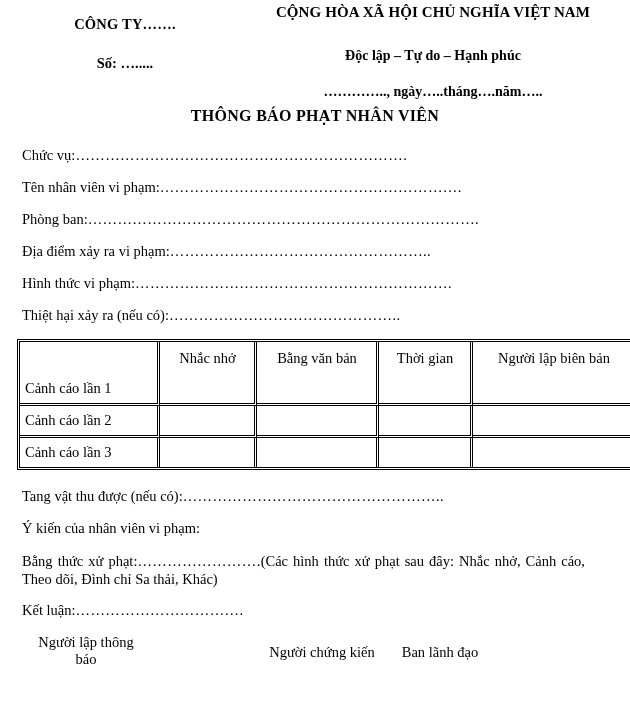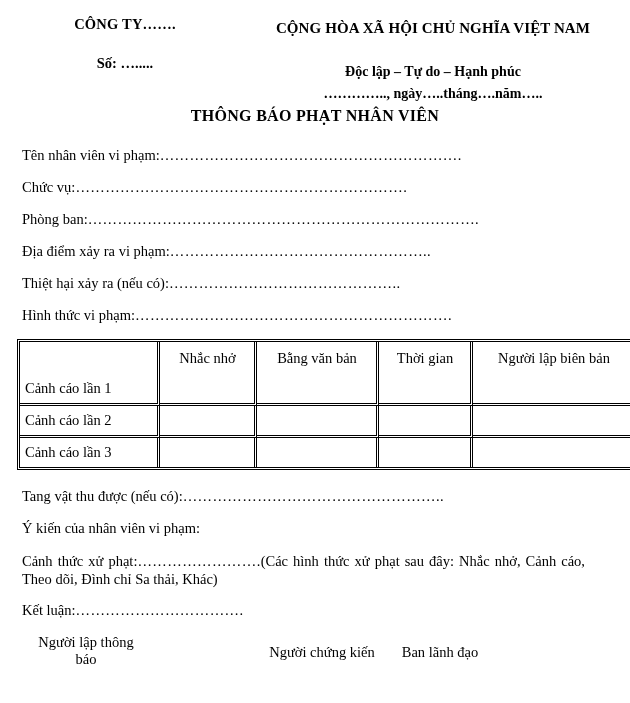--- a/index.html
+++ b/index.html
@@ -42,39 +42,39 @@
   }
   .company-so {
     font-weight: bold;
     font-size: 14.5px;
     margin-top: 22px;
     text-align: center;
   }
   .nation-block {
     position: absolute;
     left: 236px;
-    top: 16px;
+    top: 0;
     width: 394px;
     text-align: center;
   }
   .nation-title {
     font-weight: bold;
     font-size: 15px;
     margin-top: 4px;
     letter-spacing: .1px;
   }
   .nation-motto {
     font-weight: bold;
     font-size: 14px;
     margin-top: 27px;
   }
   .nation-date {
     font-weight: bold;
     font-size: 14px;
-    margin-top: 6px;
+    margin-top: 20px;
   }
 
   .doc-title {
     text-align: center;
     font-weight: bold;
     font-size: 16px;
     margin-top: 17px;
     letter-spacing: .3px;
   }
 
@@ -181,36 +181,36 @@
       <div class="nation-title">CỘNG HÒA XÃ HỘI CHỦ NGHĨA VIỆT NAM</div>
       <div class="nation-motto">Độc lập – Tự do – Hạnh phúc</div>
       <div class="nation-date">………….., ngày…..tháng….năm…..</div>
     </div>
   </div>
 
   <div class="doc-title">THÔNG BÁO PHẠT NHÂN VIÊN</div>
 
   <div class="fields">
     <div class="field-row">
+      <span class="field-label">Chức vụ:</span><span class="dots">………………………………………………………….</span>
+    </div>
+    <div class="field-row">
       <span class="field-label">Tên nhân viên vi phạm:</span><span class="dots">…………………………………………………….</span>
     </div>
     <div class="field-row">
-      <span class="field-label">Chức vụ:</span><span class="dots">………………………………………………………….</span>
-    </div>
-    <div class="field-row">
       <span class="field-label">Phòng ban:</span><span class="dots">…………………………………………………………………….</span>
     </div>
     <div class="field-row">
       <span class="field-label">Địa điểm xảy ra vi phạm:</span><span class="dots">……………………………………………..</span>
     </div>
     <div class="field-row">
+      <span class="field-label">Hình thức vi phạm:</span><span class="dots">……………………………………………………….</span>
+    </div>
+    <div class="field-row">
       <span class="field-label">Thiệt hại xảy ra (nếu có):</span><span class="dots">………………………………………..</span>
-    </div>
-    <div class="field-row">
-      <span class="field-label">Hình thức vi phạm:</span><span class="dots">……………………………………………………….</span>
     </div>
   </div>
 
   <div class="table-wrap">
     <table class="warn-table">
       <thead>
         <tr>
           <td class="col-a"></td>
           <td class="col-b">Nhắc nhở</td>
           <td class="col-c">Bằng văn bản</td>
@@ -245,21 +245,21 @@
   </div>
 
   <div class="lower">
     <div class="lower-row">
       <span>Tang vật thu được (nếu có):</span><span class="dots">……………………………………………..</span>
     </div>
     <div class="lower-row">
       <span>Ý kiến của nhân viên vi phạm:</span>
     </div>
     <div class="para">
-      <span>Cảnh thức xử phạt:</span><span class="dots">…………………….</span><span>(Các hình thức xử phạt sau đây: Nhắc nhở, Cảnh cáo, Theo dõi, Đình chỉ Sa thải, Khác)</span>
+      <span>Bằng thức xử phạt:</span><span class="dots">…………………….</span><span>(Các hình thức xử phạt sau đây: Nhắc nhở, Cảnh cáo, Theo dõi, Đình chỉ Sa thải, Khác)</span>
     </div>
     <div class="lower-row">
       <span>Kết luận:</span><span class="dots">…………………………….</span>
     </div>
   </div>
 
   <div class="signatures">
     <div class="sig sig-1">Người lập thông báo</div>
     <div class="sig sig-3">Người chứng kiến</div>
     <div class="sig sig-4">Ban lãnh đạo</div>

